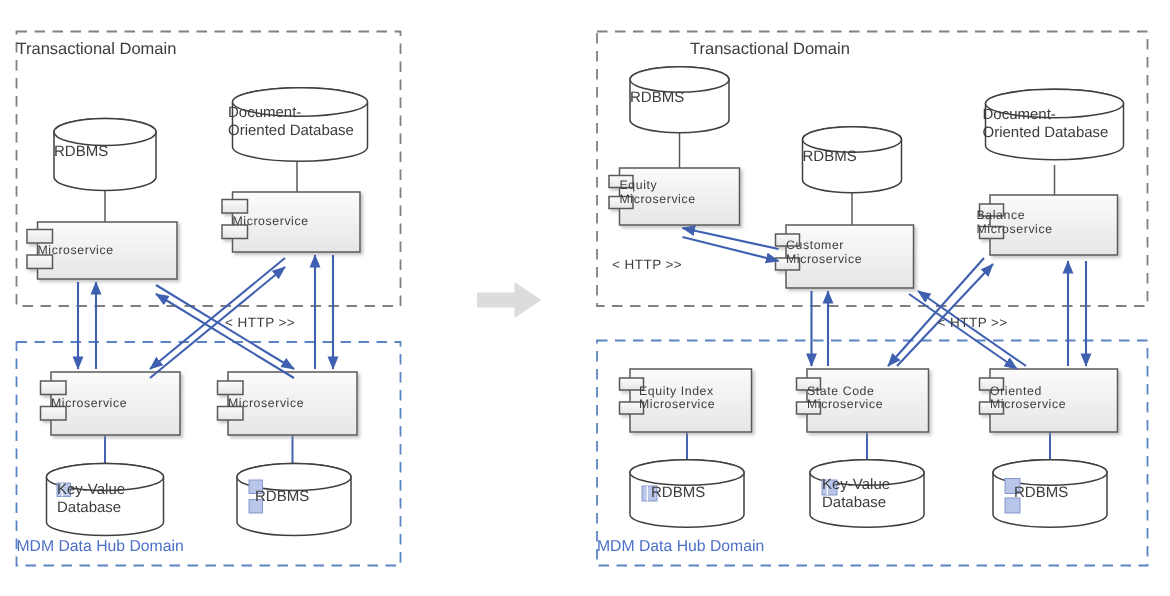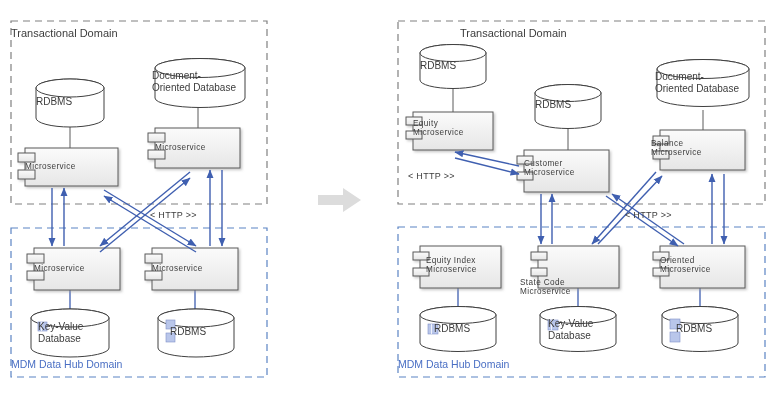--- a/index.html
+++ b/index.html
@@ -270,21 +270,21 @@
 
   <div class="lbl http-lbl" style="left:408px;top:171px;width:90px;">&lt; HTTP &gt;&gt;</div>
 
   <div class="lbl http-lbl" style="left:625px;top:210px;width:100px;">&lt; HTTP &gt;&gt;</div>
 
   <div class="lbl ms-lbl" style="left:426px;top:256px;width:81px;">
     <div>Equity Index</div>
     <div>Microservice</div>
   </div>
 
-  <div class="lbl ms-lbl" style="left:520px;top:256px;width:81px;margin-top:22px;">
+  <div class="lbl ms-lbl" style="left:538px;top:256px;width:81px;">
     <div>State Code</div>
     <div>Microservice</div>
   </div>
 
   <div class="lbl ms-lbl" style="left:660px;top:256px;width:85px;">
     <div>Oriented</div>
     <div>Microservice</div>
   </div>
 
   <div class="lbl db-lbl" style="left:434px;top:323px;width:62px;">RDBMS</div>

